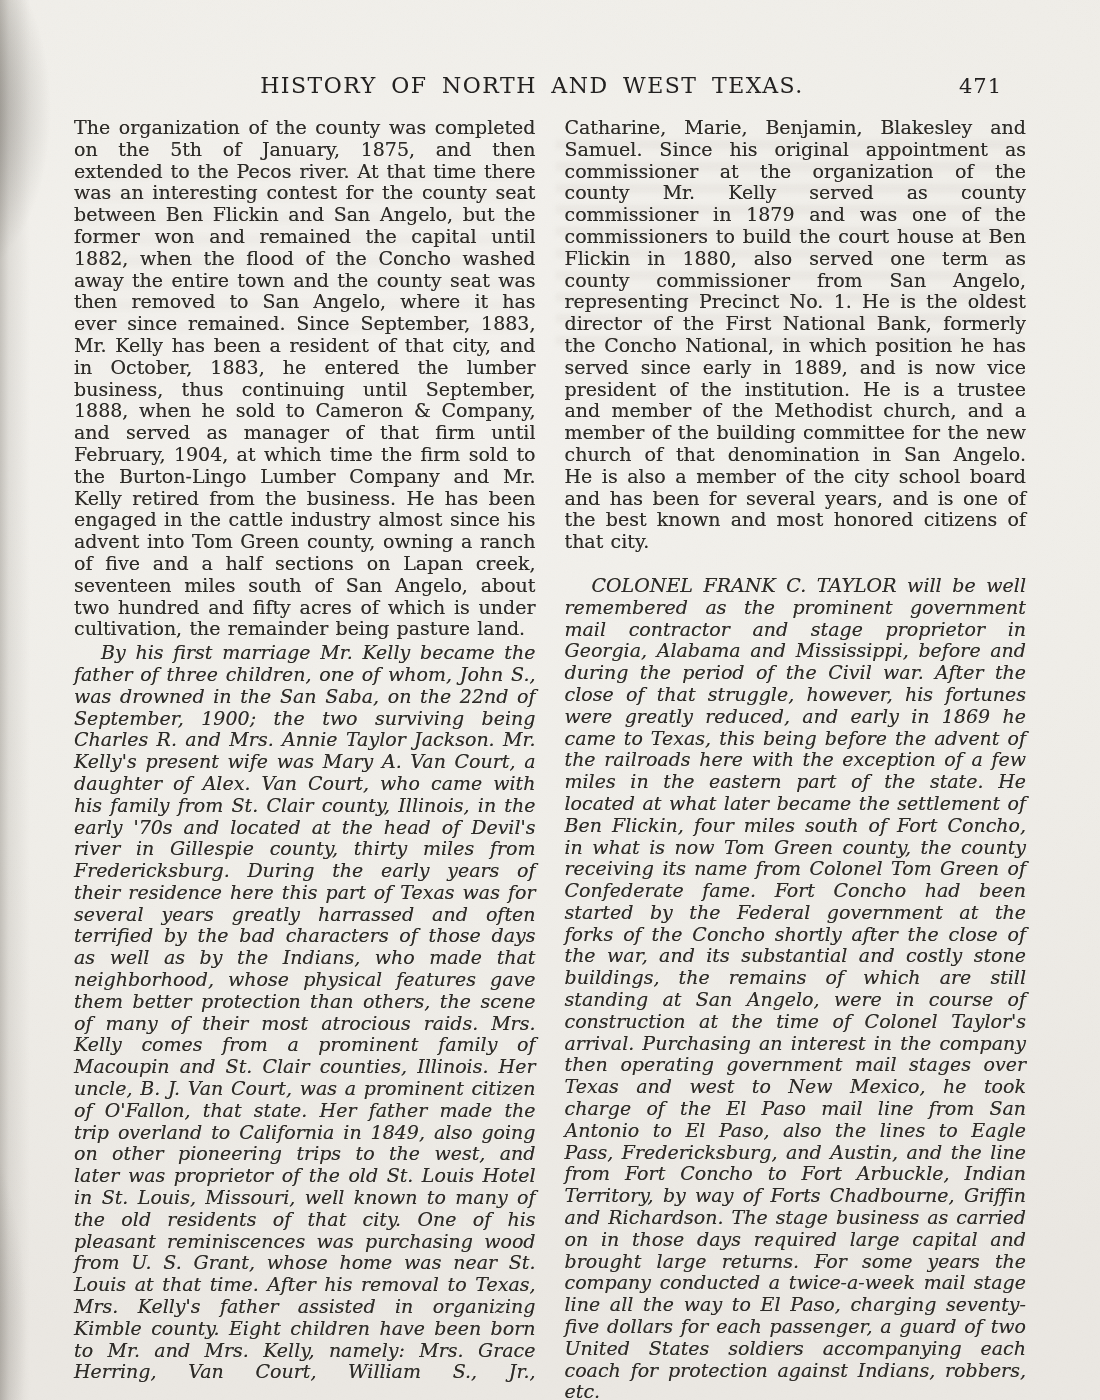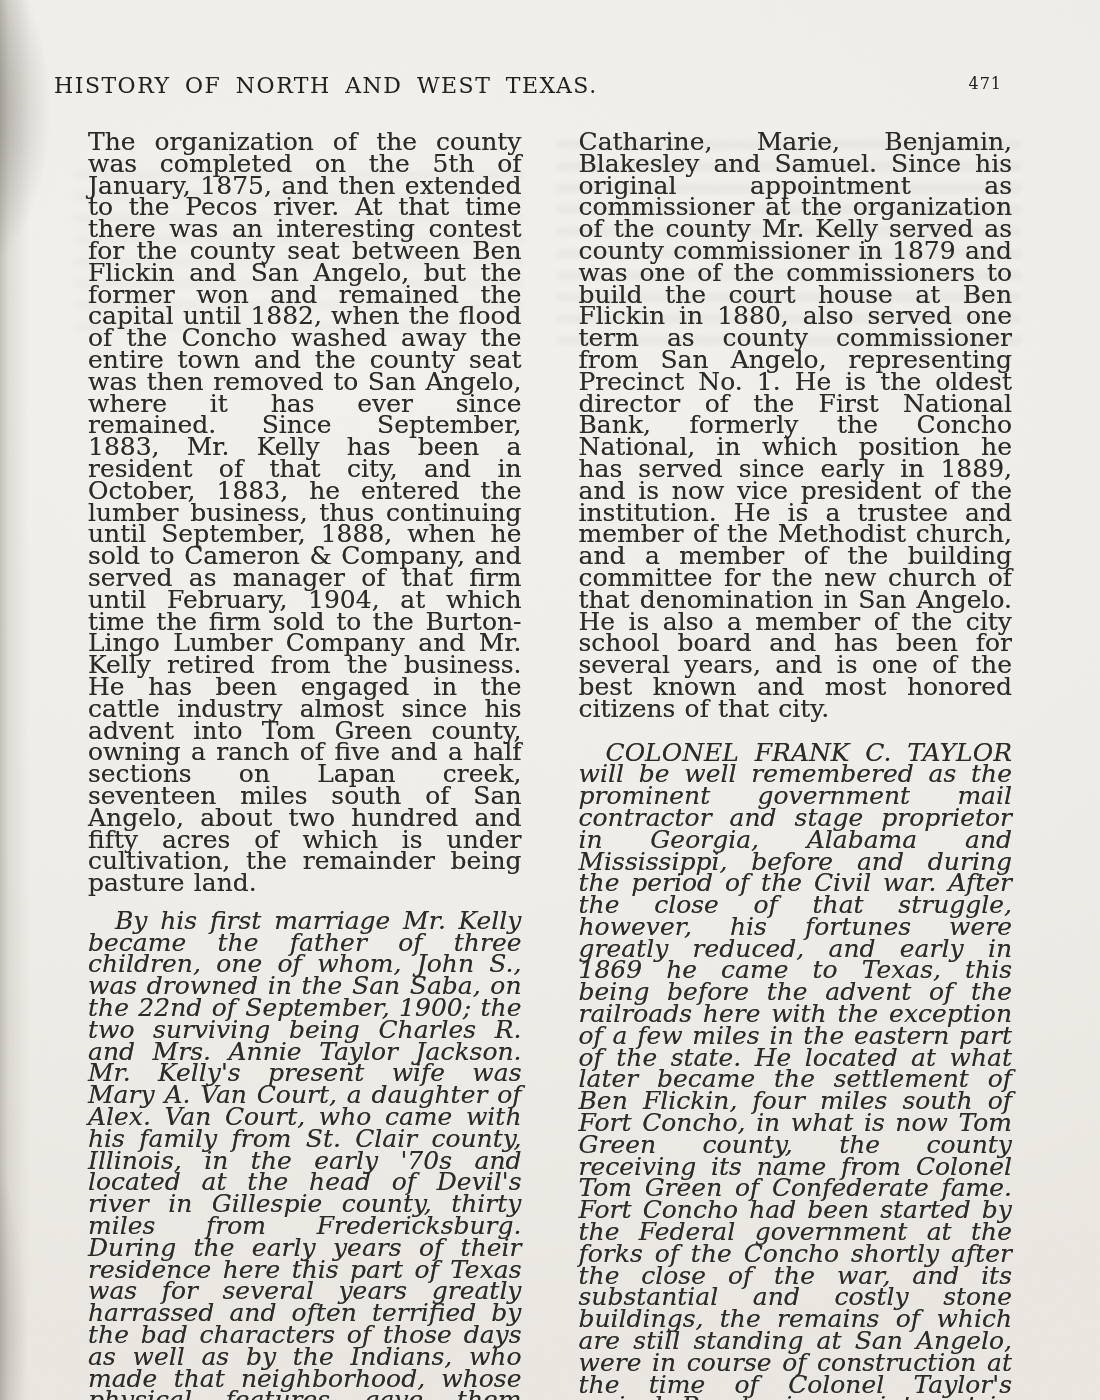--- a/index.html
+++ b/index.html
@@ -54,50 +54,50 @@
     left: 72px;
     width: 956px;
     height: 32px;
     z-index: 4;
   }
   .running-title {
     position: absolute;
     left: 0;
     right: 0;
     top: 0;
-    text-align: left;
+    text-align: center;
     transform: translateX(-18px);
     font-size: 22px;
     letter-spacing: 1.5px;
     word-spacing: 6px;
     color: #232120;
     white-space: nowrap;
   }
   .page-number {
     position: absolute;
     right: 26px;
     top: 1px;
-    font-size: 16px;
+    font-size: 21px;
     letter-spacing: 1px;
     color: #232120;
   }
   .columns {
     position: absolute;
     top: 115px;
     left: 72px;
     width: 956px;
     display: flex;
     gap: 25px;
     z-index: 4;
   }
   .column { flex: 1; min-width: 0; }
   p.para {
-    margin: 16px;
+    margin: 2px;
     text-align: justify;
-    font-size: 25px;
+    font-size: 19px;
     line-height: 21.8px;
     word-spacing: 1.2px;
     text-shadow: 0 0 0.5px rgba(45,43,39,0.55);
   }
   p.indent { text-indent: 27px; font-style: italic; }
   p.space-before { margin-top: 22px; }
   p.justify-last { text-align-last: justify; }
 </style>
 </head>
 <body>

